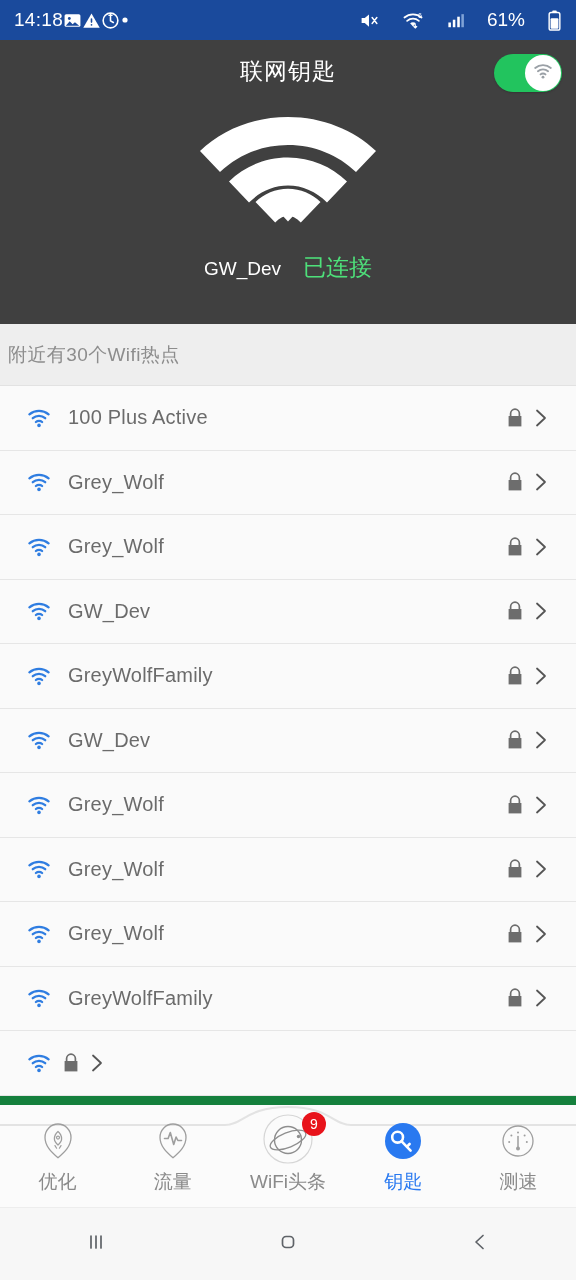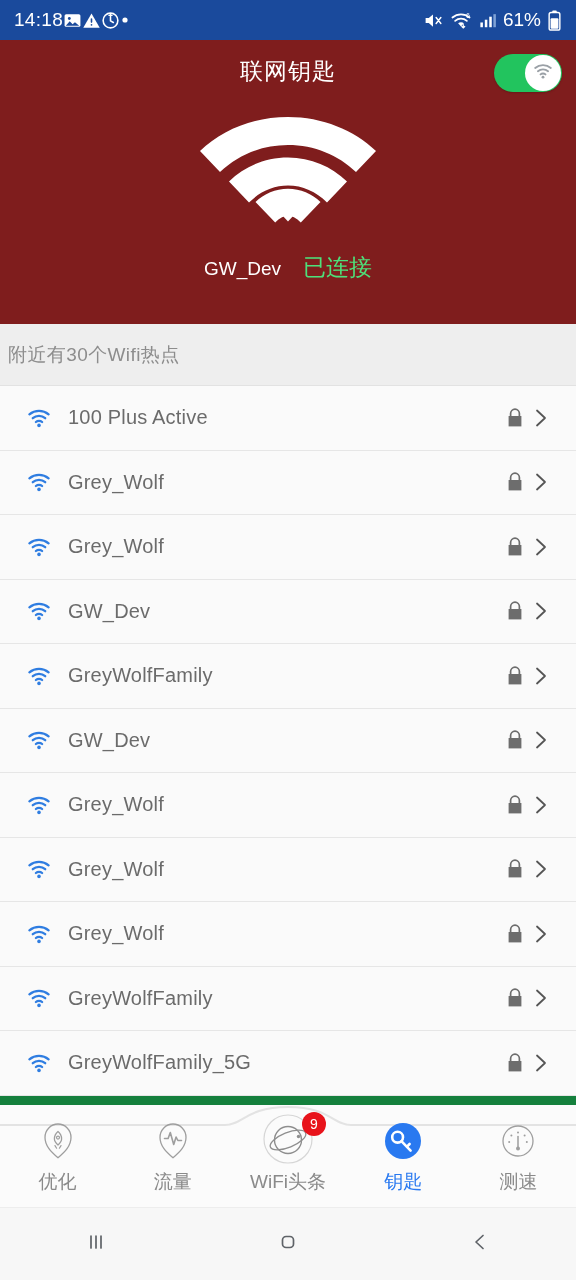--- a/index.html
+++ b/index.html
@@ -12,27 +12,27 @@
   }
   #app { width:576px; height:1280px; position:relative; display:flex; flex-direction:column; }
 
   
   .statusbar {
     height:40px; background:#1a4a9c; color:#fff;
     display:flex; align-items:center; justify-content:space-between;
     padding:0 14px; flex:0 0 40px;
   }
   .sb-left { display:flex; }
-  .sb-right { display:flex; align-items:center; gap:6px; }
+  .sb-right { display:flex; align-items:center; gap:22px; }
   .sb-time { font-size:19px; letter-spacing:.3px; }
   .sb-pct { font-size:19px; }
   .ic { display:inline-flex; align-items:center; justify-content:center; }
 
   
-  .header { background:#7f1d1d; flex:0 0 284px; position:relative; }
+  .header { background:#404040; flex:0 0 284px; position:relative; }
   .header-bar {
     height:62px; display:flex; align-items:center; justify-content:center; position:relative;
   }
   .header-title { color:#fff; font-size:23px; letter-spacing:1px; }
   .wifi-toggle {
     position:absolute; right:14px; top:14px;
     width:68px; height:38px; border-radius:19px; background:#22c45e;
     display:flex; align-items:center; justify-content:flex-end; cursor:pointer;
     box-shadow:0 1px 2px rgba(0,0,0,.18);
   }
@@ -426,21 +426,20 @@
       </div>
       <div class="row">
         <span class="rowicon">
           <svg width="30" height="24" viewBox="0 0 24 24">
   <path d="M2.4 8.3C5.1 6.1 8.4 4.9 12 4.9s6.9 1.2 9.6 3.4" stroke="#2f7de1" stroke-width="2.3" fill="none" stroke-linecap="round"></path>
   <path d="M5.8 12.2c1.7-1.5 3.9-2.3 6.2-2.3s4.5.8 6.2 2.3" stroke="#2f7de1" stroke-width="2.3" fill="none" stroke-linecap="round"></path>
   <path d="M8.9 16c.9-.8 2-1.2 3.1-1.2s2.2.4 3.1 1.2" stroke="#2f7de1" stroke-width="2.3" fill="none" stroke-linecap="round"></path>
   <circle cx="12" cy="19.4" r="1.8" fill="#2f7de1"></circle>
           </svg>
         </span>
-        <span class="ssid">GreyWolfFamily_5G</span>
         <span class="lock">
           <svg width="20" height="22" viewBox="0 0 20 22">
   <path d="M5.6 9.2V6.6a4.4 4.4 0 0 1 8.8 0v2.6" stroke="#6d6d6d" stroke-width="1.7" fill="none"></path>
   <rect x="3.6" y="9" width="12.8" height="10.4" fill="#6d6d6d"></rect>
           </svg>
         </span>
         <span class="chev">
           <svg width="18" height="24" viewBox="0 0 18 24">
   <path d="M5 4.5L13 12l-8 7.5" stroke="#555" stroke-width="1.8" fill="none" stroke-linecap="round" stroke-linejoin="round"></path>
           </svg>

